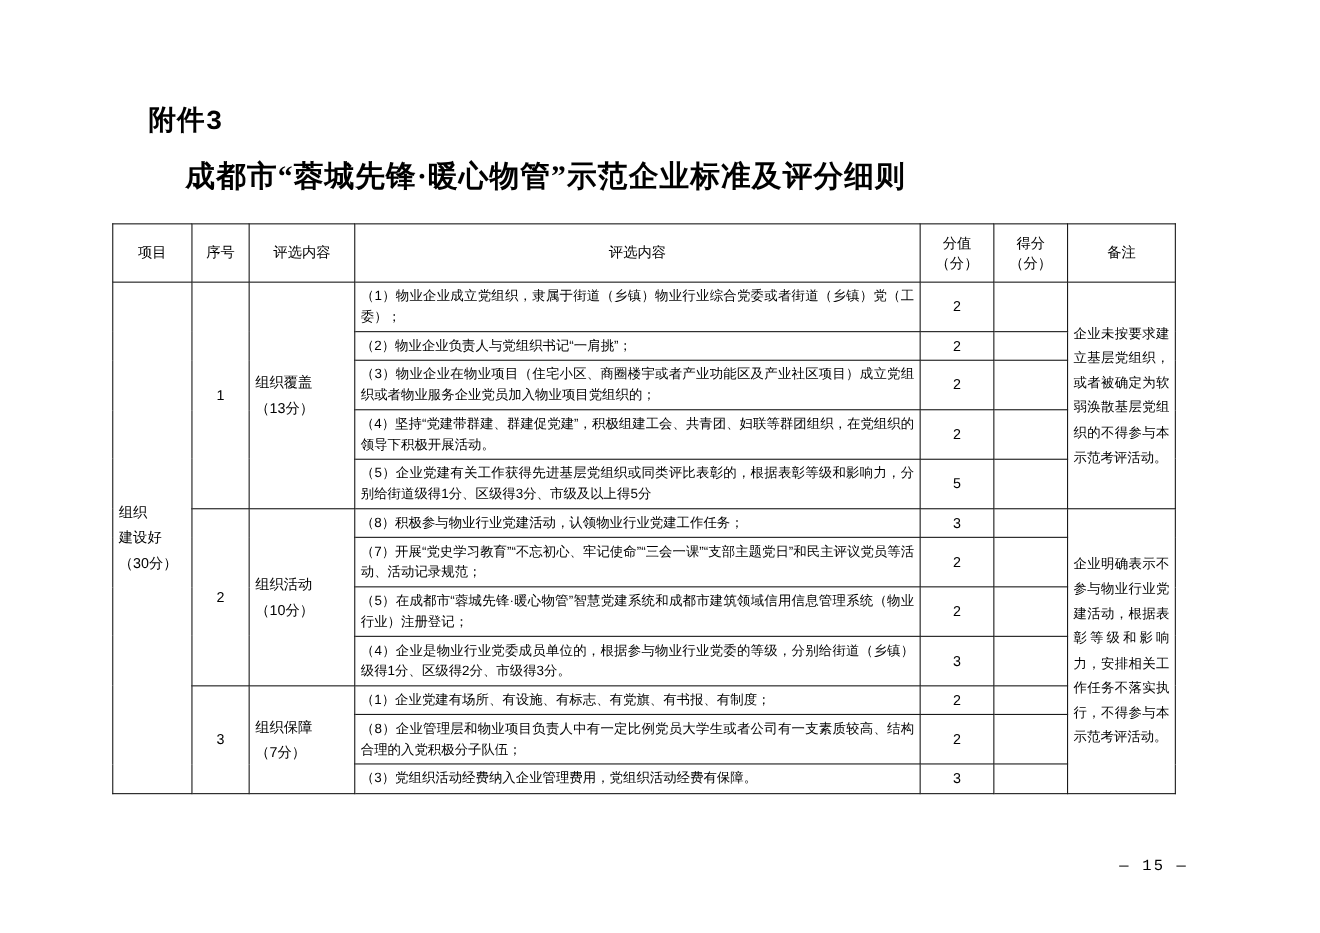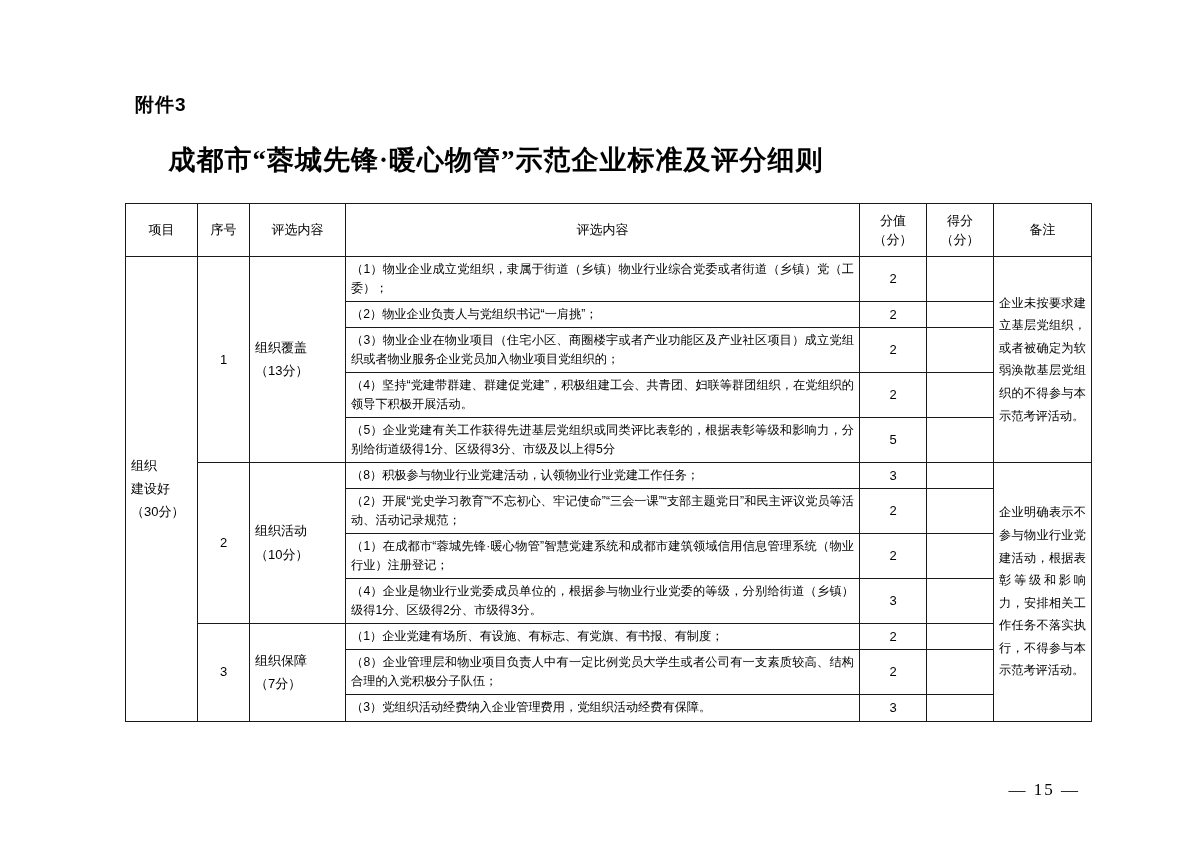--- a/index.html
+++ b/index.html
@@ -19,39 +19,39 @@
     position: absolute;
     left: 0; top: 0;
     width: 1200px;
     height: 848px;
     box-sizing: border-box;
   }
   .attachment-label {
     position: absolute;
     left: 135px;
     top: 92px;
-    font-size: 19px;
+    font-size: 25px;
     font-weight: bold;
     letter-spacing: 1px;
-    font-family: Liberation Sans, sans-serif;
+    font-family: Liberation Mono, monospace;
   }
   .doc-title {
     position: absolute;
     left: 0;
     top: 142px;
     width: 992px;
     text-align: center;
     font-size: 27px;
     font-weight: bold;
     letter-spacing: 1px;
     font-family: "Liberation Serif", serif;
   }
   table.main {
     position: absolute;
-    left: 125px;
+    left: 102px;
     top: 203px;
     width: 966px;
     border-collapse: collapse;
     table-layout: fixed;
     font-size: 12.2px;
     line-height: 1.5;
   }
   table.main td, table.main th {
     border: 1px solid #1a1a1a;
     padding: 3px 5px;
@@ -86,22 +86,22 @@
     text-justify: inter-ideograph;
     font-size: 12.2px;
     line-height: 1.85;
     padding: 6px 8px;
     vertical-align: middle;
   }
   .page-number {
     position: absolute;
     right: 120px;
     top: 780px;
-    font-size: 17px;
-    font-family: Liberation Serif, serif;
+    font-size: 14px;
+    font-family: Liberation Mono, monospace;
     letter-spacing: 2px;
     text-align: right;
   }
   .hdr-sub { display: block; }
 </style>
 </head>
 <body>
 
 <div class="page">
 
@@ -178,26 +178,26 @@
         <td class="sname" rowspan="4">
           <span class="hdr-sub">组织活动</span>
           <span class="hdr-sub">（10分）</span>
         </td>
         <td class="crit c-just">（8）积极参与物业行业党建活动，认领物业行业党建工作任务；</td>
         <td class="score">3</td>
         <td class="score"></td>
         <td class="remark" rowspan="7">企业明确表示不参与物业行业党建活动，根据表彰等级和影响力，安排相关工作任务不落实执行，不得参与本示范考评活动。</td>
       </tr>
       <tr>
-        <td class="crit c-just">（2）开展“党史学习教育”“不忘初心、牢记使命”“三会一课”“支部主题党日”和民主评议党员等活动、活动记录规范；</td>
-        <td class="score">2</td>
-        <td class="score"></td>
-      </tr>
-      <tr>
-        <td class="crit c-just">（1）在成都市“蓉城先锋·暖心物管”智慧党建系统和成都市建筑领域信用信息管理系统（物业行业）注册登记；</td>
+        <td class="crit c-just">（7）开展“党史学习教育”“不忘初心、牢记使命”“三会一课”“支部主题党日”和民主评议党员等活动、活动记录规范；</td>
+        <td class="score">2</td>
+        <td class="score"></td>
+      </tr>
+      <tr>
+        <td class="crit c-just">（5）在成都市“蓉城先锋·暖心物管”智慧党建系统和成都市建筑领域信用信息管理系统（物业行业）注册登记；</td>
         <td class="score">2</td>
         <td class="score"></td>
       </tr>
       <tr>
         <td class="crit c-just">（4）企业是物业行业党委成员单位的，根据参与物业行业党委的等级，分别给街道（乡镇）级得1分、区级得2分、市级得3分。</td>
         <td class="score">3</td>
         <td class="score"></td>
       </tr>
 
       <tr>

